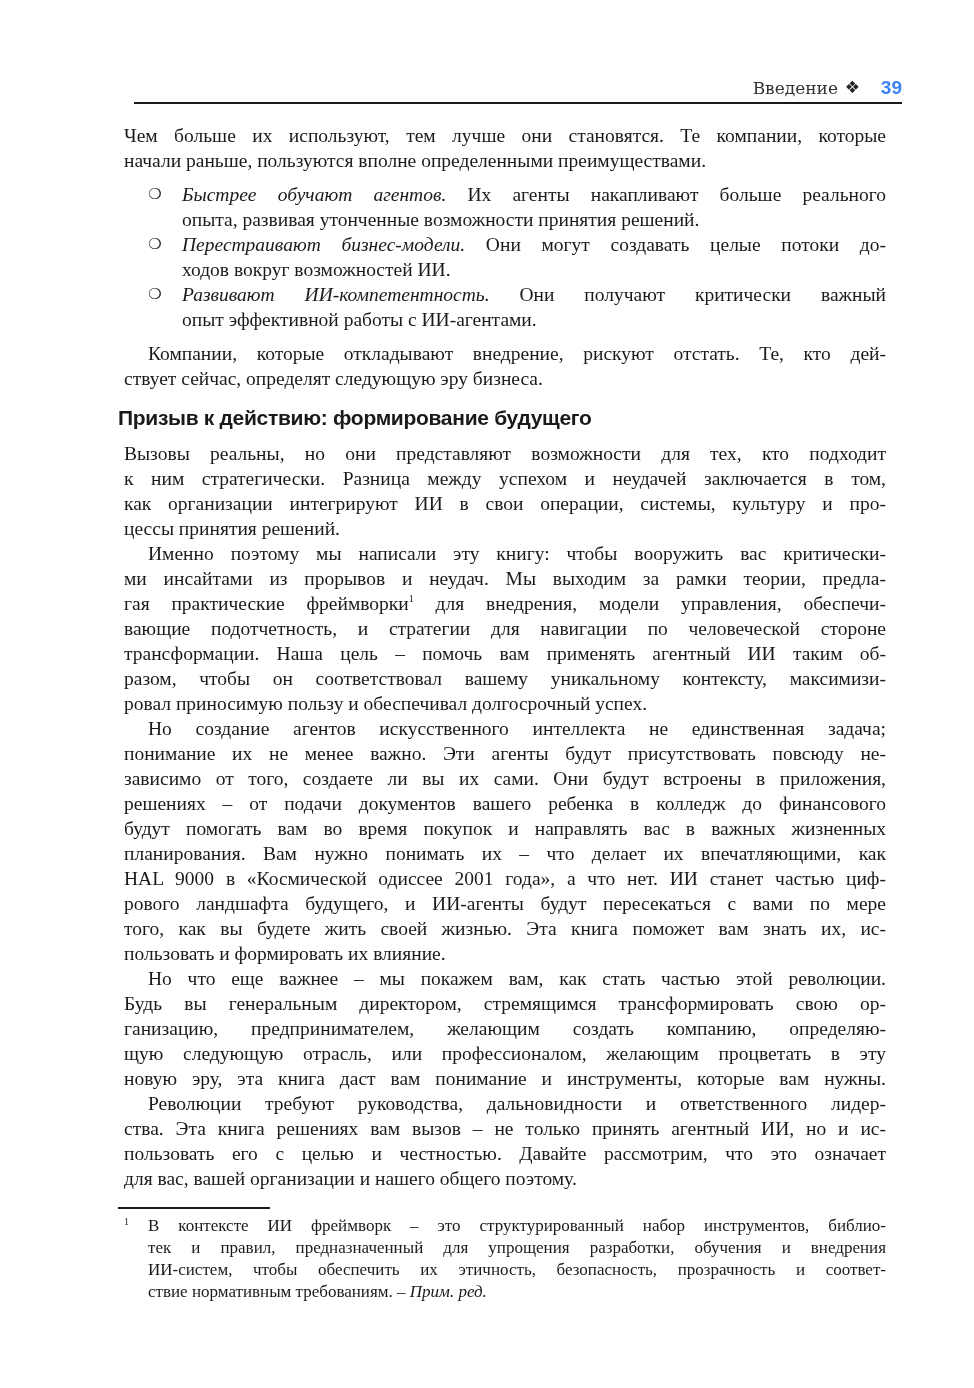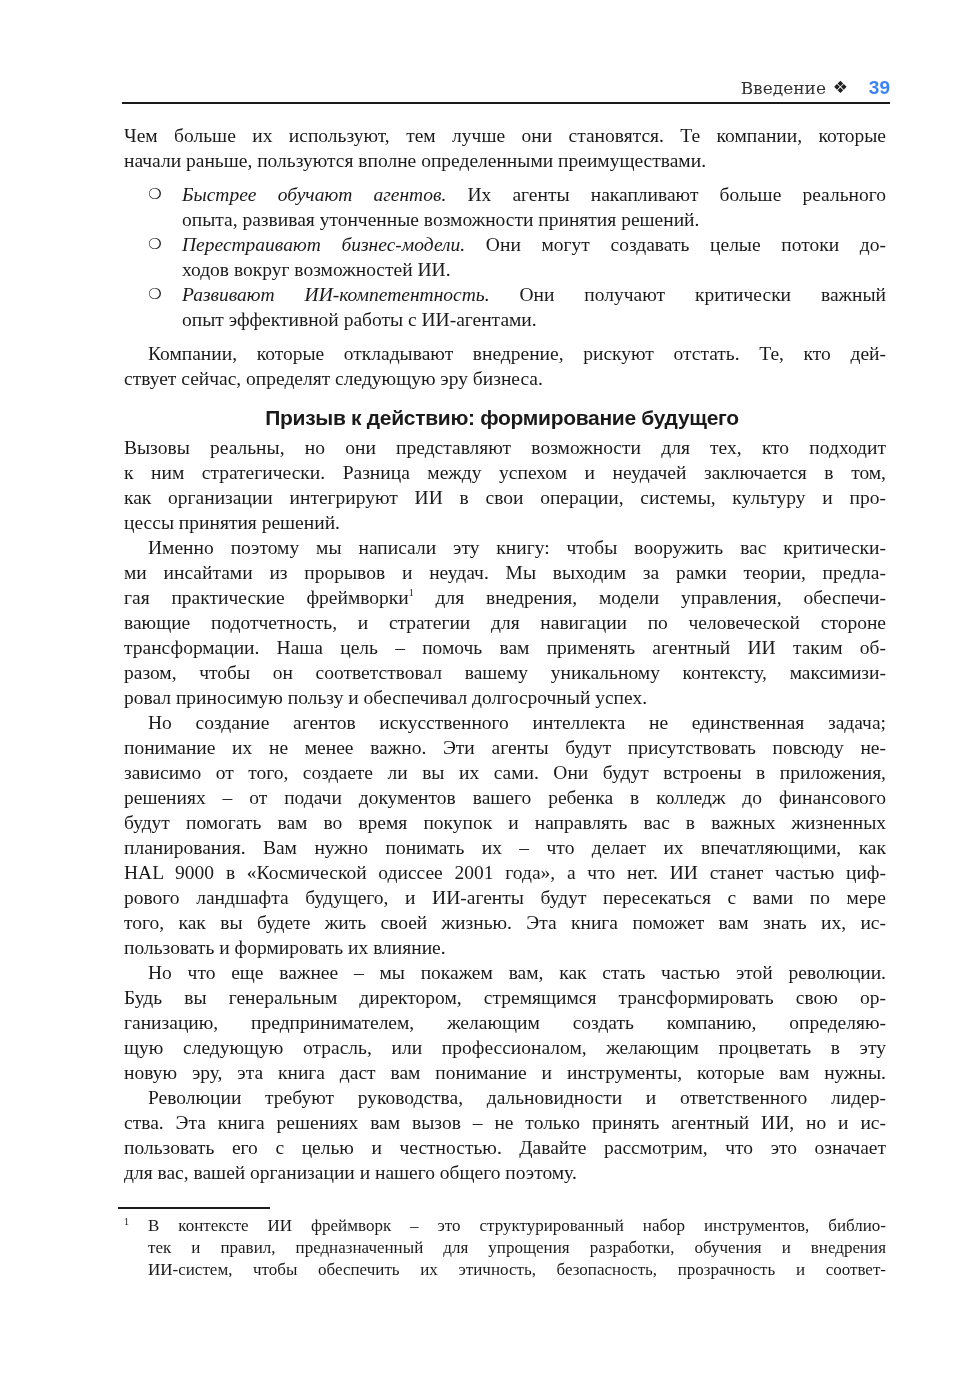--- a/index.html
+++ b/index.html
@@ -1,29 +1,29 @@
 <!DOCTYPE html>
 <html><head>
   <meta charset="utf-8">
   <style>
     html, body { margin: 0; padding: 0; background: #ffffff; }
     body { width: 974px; height: 1388px; position: relative; overflow: hidden; color: #1a1a1a; }
     .page { position: absolute; left: 118px; top: 0; width: 768px; }
-    .header { position: absolute; left: 4px; top: 76px; width: 768px; height: 26px; border-bottom: 2px solid #1a1a1a; }
+    .header { position: absolute; left: 16px; top: 76px; width: 768px; height: 26px; border-bottom: 2px solid #1a1a1a; }
     .header .title { position: absolute; right: 64px; top: 2px; font-family: "DejaVu Serif", serif; font-size: 17px; color: #333; }
     .header .orn { position: absolute; right: 42px; top: 1px; font-family: "DejaVu Sans", sans-serif; font-size: 17px; color: #222; }
     .header .num { position: absolute; right: 0; top: 1px; font-family: "Liberation Sans", sans-serif; font-weight: bold; font-size: 19px; color: #3b82f6; }
     .body { position: absolute; left: 0; top: 123px; width: 768px; font-family: "Liberation Serif", serif; font-size: 19.5px; }
     .ln { display: block; height: 25px; line-height: 25px; white-space: nowrap; text-align: justify; text-align-last: justify; transform-origin: left center; margin-left: 6px; }
     .ln.last { text-align-last: left; }
     .ind { padding-left: 24px; }
     .bl { padding-left: 58px; position: relative; }
     .bullet { position: absolute; left: 24px; top: 0; font-family: "DejaVu Sans", sans-serif; font-size: 15px; font-weight: bold; }
     .gap { height: 9px; }
-    .heading { font-family: "Liberation Sans", sans-serif; font-weight: bold; font-size: 21px; height: 30px; line-height: 30px; margin-top: 12px; margin-bottom: 2px; letter-spacing: -0.3px; text-align: center; }
+    .heading { font-family: "Liberation Sans", sans-serif; font-weight: bold; font-size: 21px; height: 30px; line-height: 30px; margin-top: 12px; margin-bottom: 8px; letter-spacing: -0.3px; }
     em { font-style: italic; }
     sup { font-size: 10px; line-height: 0; vertical-align: 8px; }
     .fn-rule { position: absolute; left: 0; top: 1207px; width: 152px; height: 2px; background: #1a1a1a; }
     .footnote { position: absolute; left: 0; top: 1215px; width: 768px; font-family: "Liberation Serif", serif; font-size: 17px; }
     .footnote .ln { height: 22px; line-height: 22px; padding-left: 24px; position: relative; }
     .fn-mark { position: absolute; left: 0; top: -4px; font-size: 10px; }
   </style>
 </head>
 <body>
 
@@ -113,15 +113,16 @@
       <span class="ln last">для вас, вашей организации и нашего общего поэтому.</span>
     </div>
   </div>
 
   <div class="fn-rule"></div>
 
   <div class="footnote">
     <span class="ln"><span class="fn-mark">1</span><span>В контексте ИИ фреймворк – это структурированный набор инструментов, библио-</span></span>
     <span class="ln">тек и правил, предназначенный для упрощения разработки, обучения и внедрения</span>
     <span class="ln">ИИ-систем, чтобы обеспечить их этичность, безопасность, прозрачность и соответ-</span>
+    <span class="ln last"><span>ствие нормативным требованиям. – </span><em>Прим. ред.</em></span>
   </div>
 
 </div>
 
 </body></html>

